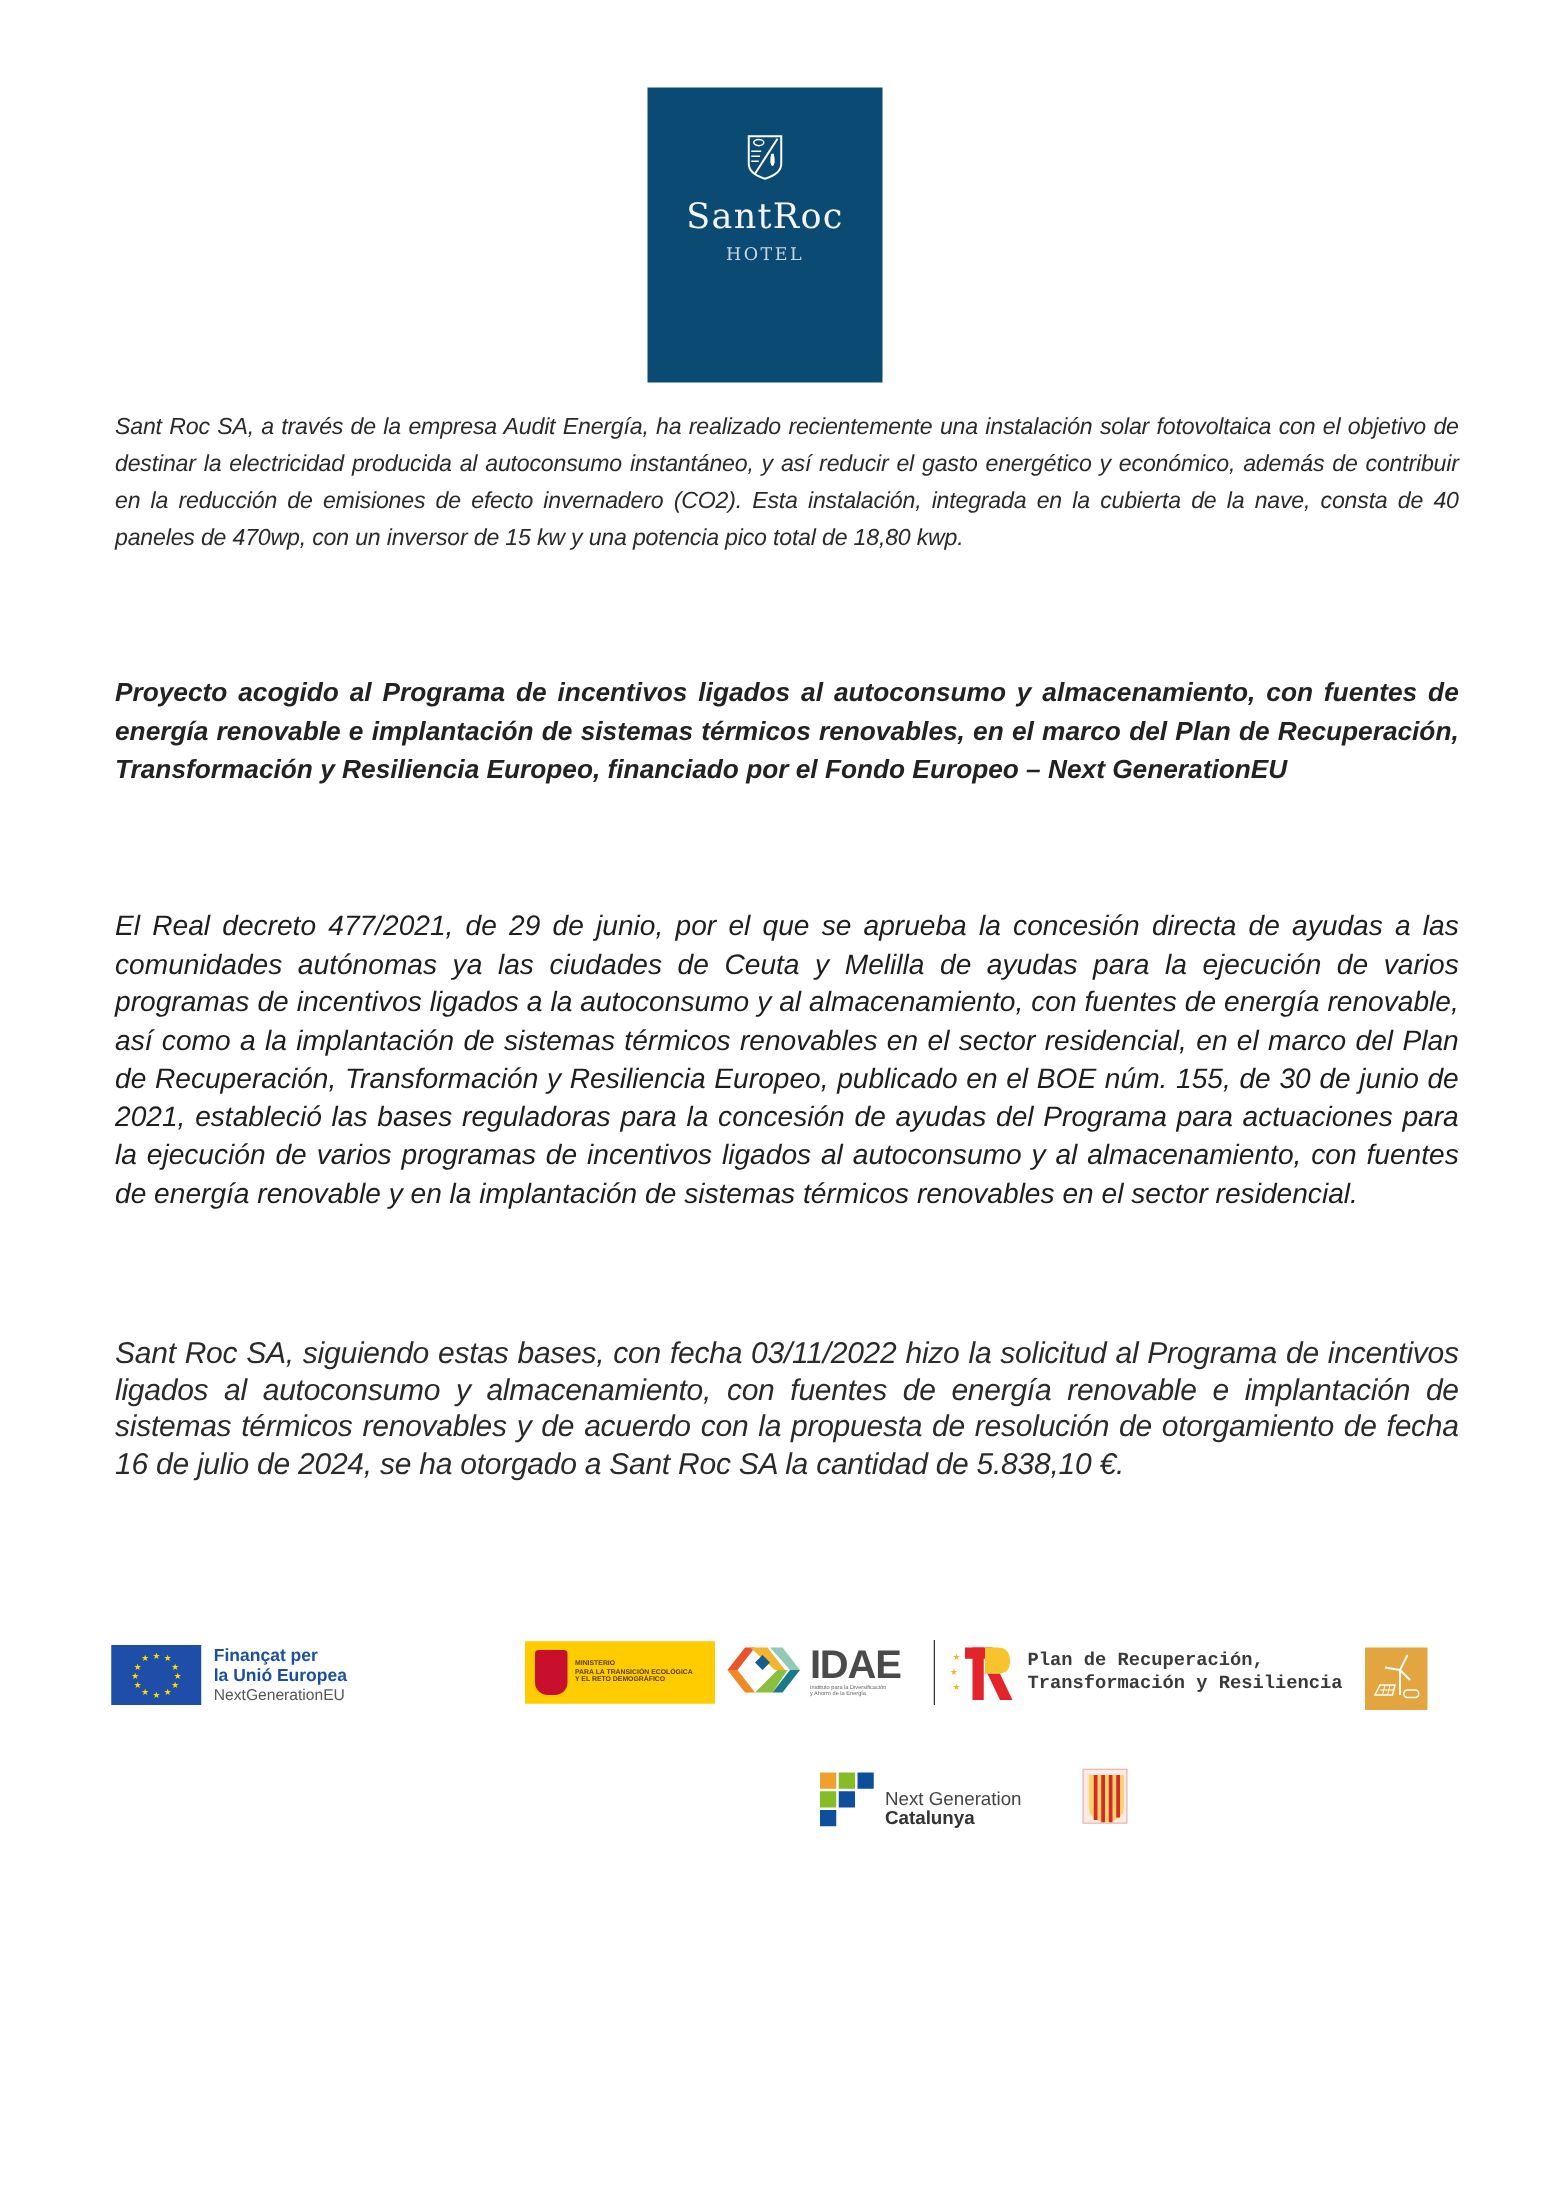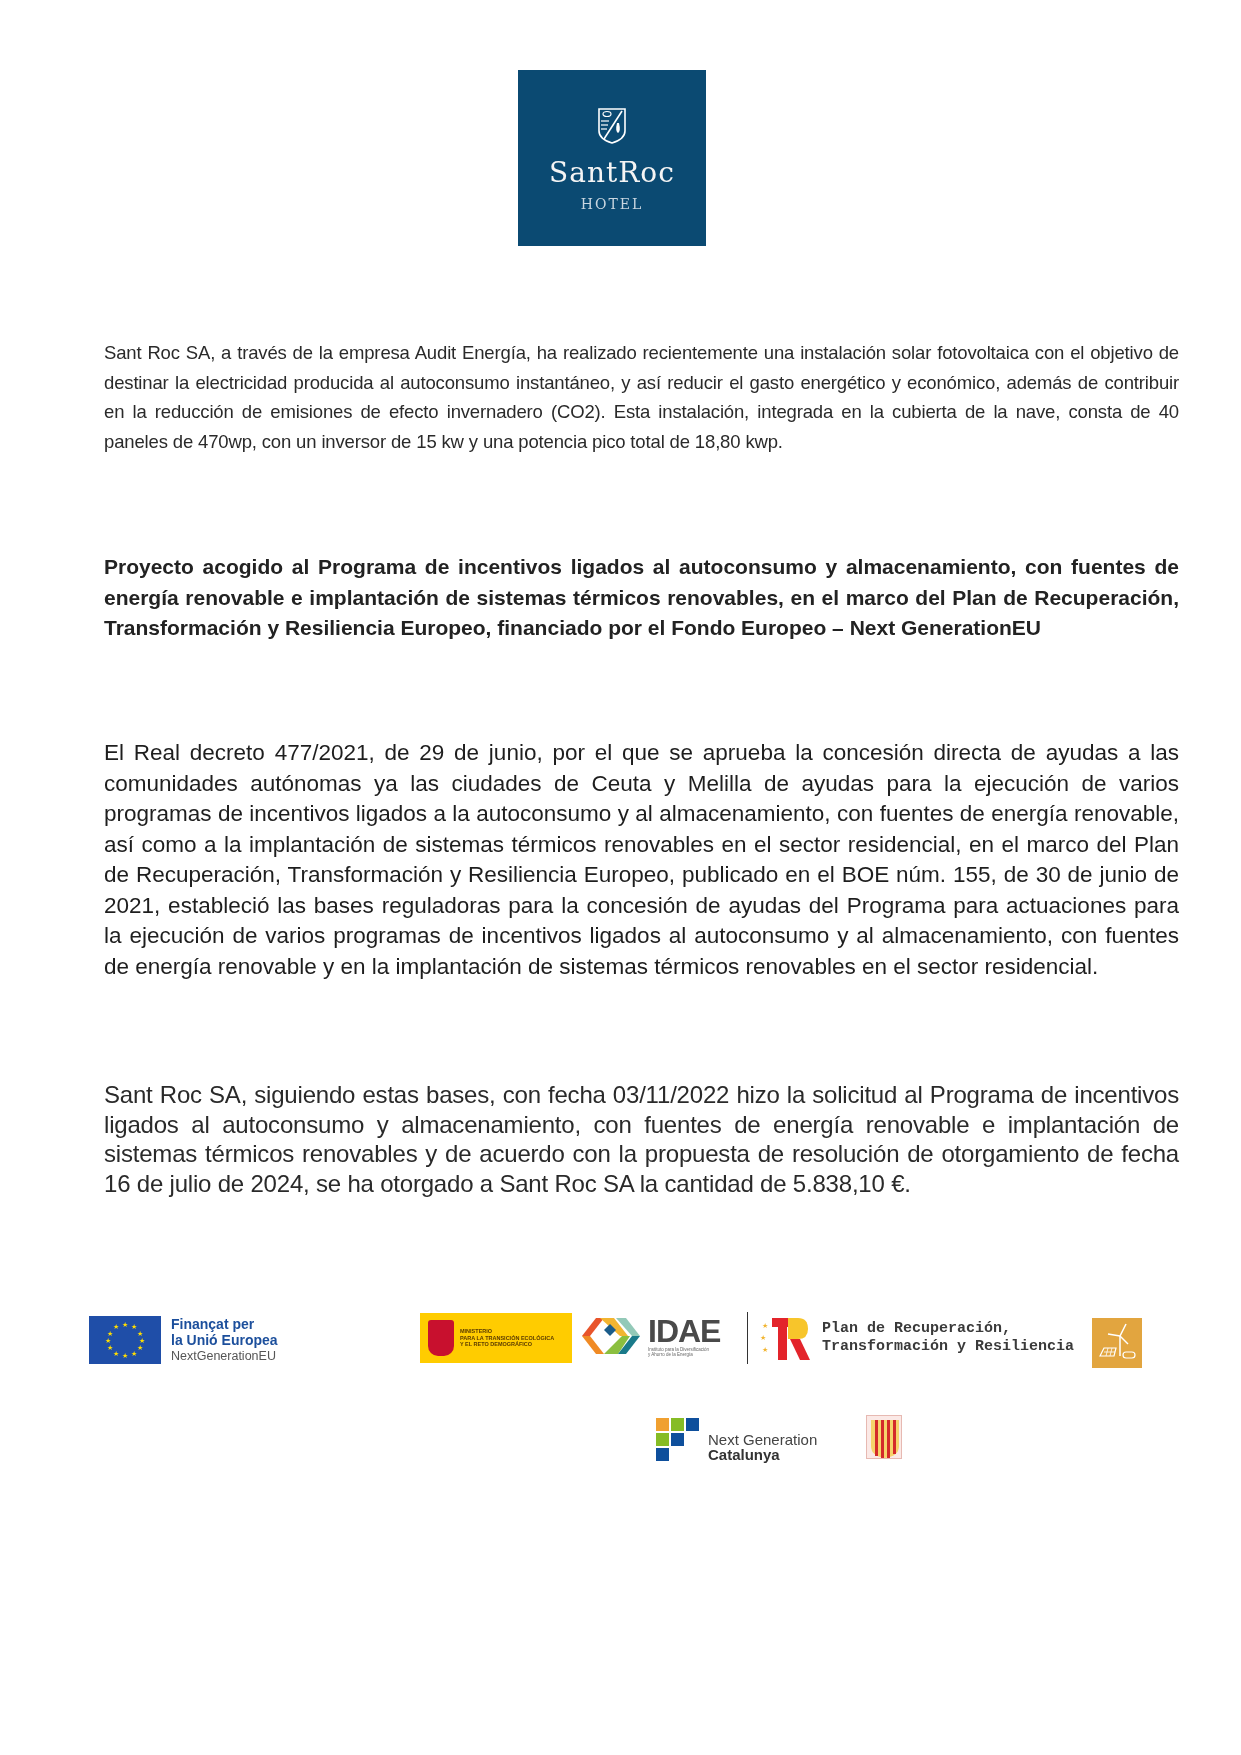--- a/index.html
+++ b/index.html
@@ -1,22 +1,22 @@
 <!DOCTYPE html>
 <html><head>
 <meta charset="utf-8">
 <style>
   html, body { margin:0; padding:0; background:#ffffff; }
   body { width:1241px; height:1755px; position:relative; overflow:hidden; color:#222; }
-  .logo-box { position:absolute; left:518px; top:70px; width:188px; height:176px; background:#0b4a72; color:#fff; text-align:center; }
+  .logo-box { position:absolute; left:518px; top:70px; width:188px; height:236px; background:#0b4a72; color:#fff; text-align:center; }
   .logo-crest { position:absolute; left:78px; top:35px; width:32px; height:40px; }
   .logo-name { position:absolute; left:0; right:0; top:86px; font-family:"DejaVu Serif", serif; font-size:24px; letter-spacing:1px; color:#f4f4f4; }
   .logo-name .big { font-size:28px; }
   .logo-sub { position:absolute; left:0; right:0; top:126px; font-family:"DejaVu Serif", serif; font-size:14px; letter-spacing:2px; color:#c9d6e0; }
-  .p { position:absolute; left:88px; width:1075px; text-align:justify; margin:16px; }
+  .p { position:absolute; left:88px; width:1075px; text-align:justify; margin:4px;font-style:italic; }
   .p1 { top:322px; font-family:"Liberation Sans", sans-serif; font-size:18.5px; line-height:29.5px; color:#2a2a2a; letter-spacing:-0.15px; }
   .h2 { top:536px; font-family:"Liberation Sans", sans-serif; font-weight:bold; font-size:21px; line-height:30.5px; color:#222; }
   .p2 { top:722px; font-family:"Liberation Sans", sans-serif; font-size:22.5px; line-height:30.5px; color:#1e1e1e; }
   .p3 { top:1064px; font-family:"Liberation Sans", sans-serif; font-size:24px; line-height:29.5px; color:#2a2a2a; letter-spacing:-0.2px; }
   .logos { position:absolute; }
   .eu { left:89px; top:1316px; display:flex; align-items:center; gap:10px; }
   .eu-flag { width:72px; height:48px; background:#1f4ea8; position:relative; }
   .eu-flag .star { position:absolute; color:#ffdd00; font-size:7px; line-height:7px; }
   .eu-text { font-family:"Liberation Sans", sans-serif; color:#1c4f9c; font-weight:bold; font-size:14px; line-height:16px; }
   .eu-text .ng { font-weight:normal; color:#555; font-size:12.5px; }

